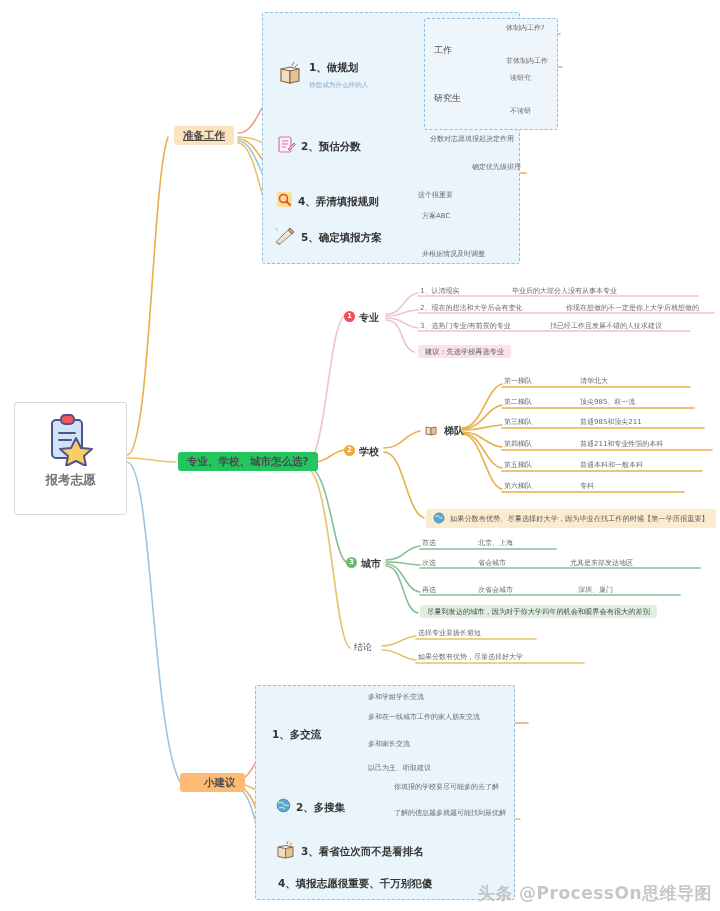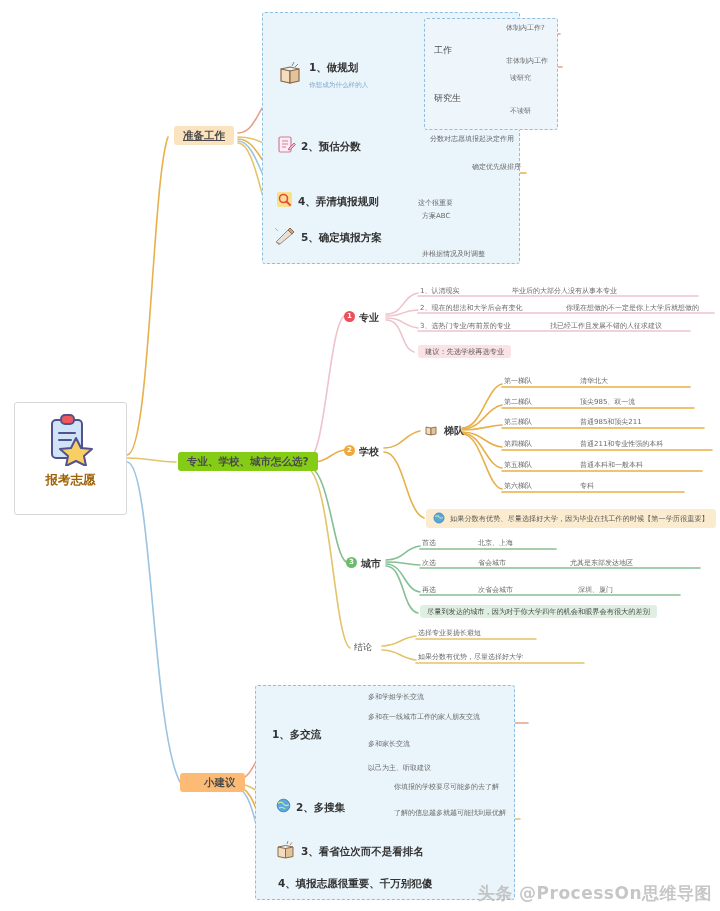--- a/index.html
+++ b/index.html
@@ -6,26 +6,26 @@
   body{width:720px;height:911px;position:relative;overflow:hidden;
        font-family:"DejaVu Sans","Liberation Sans",sans-serif;color:#3c3c3c;}
   #canvas{position:absolute;left:0;top:0;width:720px;height:911px;}
   svg.links{position:absolute;left:0;top:0;width:720px;height:911px;pointer-events:none;}
   .node{position:absolute;white-space:nowrap;line-height:1;}
 
   
   .root{left:14px;top:402px;width:113px;height:113px;border:1px solid #d8d8d8;
         border-radius:3px;background:#fff;display:flex;flex-direction:column;
         align-items:center;justify-content:flex-start;padding-top:9px;box-sizing:border-box;}
-  .root .rlabel{font-size:12.5px;color:#a16207;margin-top:5px;font-weight:600;}
+  .root .rlabel{font-size:12.5px;color:#737373;margin-top:5px;font-weight:600;}
 
   
   .chip{padding:4px 9px;border-radius:3px;font-size:10.5px;font-weight:700;color:#4a4a4a;}
   .chip-orange{background:#fbe3bf;text-decoration:underline;}
-  .chip-yellow{background:#84cc16;}
+  .chip-yellow{background:#22c55e;}
   .chip-green{background:#fdba74;padding-left:24px;}
 
   
   .dashbox{position:absolute;border:1px dashed #8fbfe0;background:#eaf4fb;border-radius:3px;}
 
   
   .t{font-size:9px;color:#4f4f4f;}
   .t-b{font-size:10px;font-weight:700;color:#3b3b3b;}
   .t-xs{font-size:7px;color:#6a6a6a;}
   .t-head{font-size:10.5px;font-weight:700;color:#333;}
@@ -223,21 +223,21 @@
   <div class="node row" style="left:276px;top:191px;">
     <span class="ico">
       <svg width="17" height="17" viewBox="0 0 17 17">
         <rect x="1" y="1" width="15" height="15" rx="2" fill="#fbe08a"></rect>
         <circle cx="7.5" cy="7.5" r="4" fill="none" stroke="#e0484b" stroke-width="1.6"></circle>
         <line x1="10.5" y1="10.5" x2="14" y2="14" stroke="#e0484b" stroke-width="1.8" stroke-linecap="round"></line>
       </svg>
     </span>
     <span class="t-head">4、弄清填报规则</span>
   </div>
-  <div class="node t-xs" style="left:418px;top:200px;text-align:right;">这个很重要</div>
+  <div class="node t-xs" style="left:418px;top:192px;text-align:right;">这个很重要</div>
 
   <div class="node row" style="left:274px;top:226px;">
     <span class="ico">
       <svg width="22" height="20" viewBox="0 0 22 20">
         <path d="M2 16 L14 4 L18 8 L6 18 Z" fill="#e8e0d4" stroke="#9a8c7a" stroke-width="1"></path>
         <path d="M14 4 L16 2 L20 6 L18 8 Z" fill="#c9a77f" stroke="#8a6a4a" stroke-width="1"></path>
         <path d="M2 16 L5 19 L6 18 Z" fill="#8a8a8a"></path>
         <line x1="1" y1="2" x2="4" y2="5" stroke="#b9b1a4" stroke-width="1"></line>
       </svg>
     </span>

